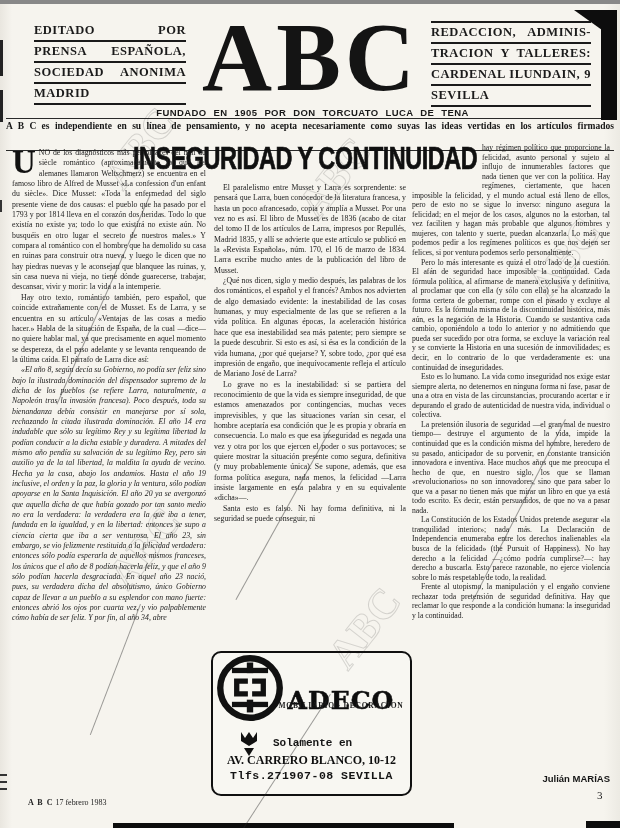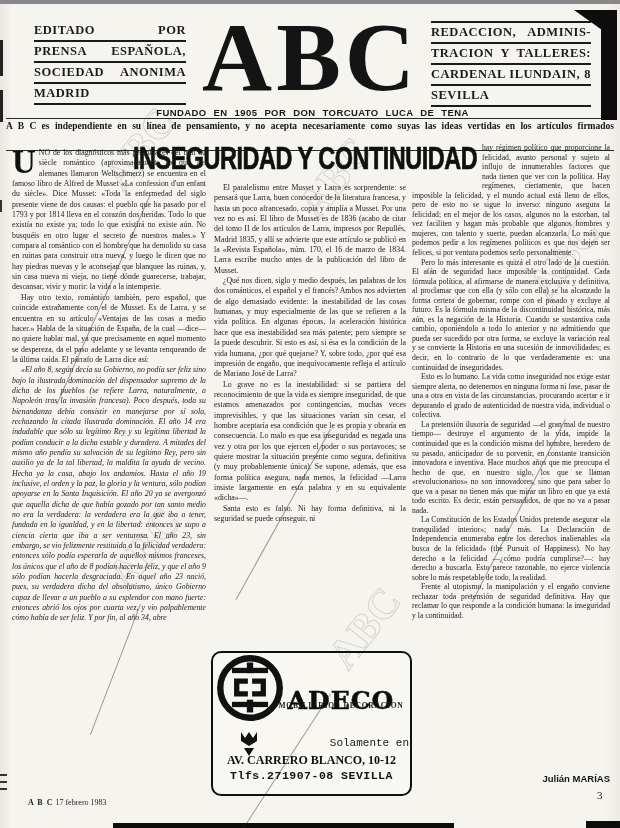--- a/index.html
+++ b/index.html
@@ -40,22 +40,22 @@
   
   .ad-box{position:absolute;left:211px;top:647px;width:197px;height:141px;
           border:2.5px solid #101010;border-radius:10px;background:rgba(255,255,255,.25);}
   .ad-logo{position:absolute;left:3px;top:1px;width:68px;height:68px;}
   .ad-name{position:absolute;left:62px;top:35px;width:132px;text-align:center;
            font-family:"DejaVu Serif",serif;font-weight:900;font-size:25px;line-height:26px;
            letter-spacing:1px;color:#0d0d0d;-webkit-text-stroke:.5px #0d0d0d;}
   .ad-sub{position:absolute;left:60px;top:48px;width:136px;text-align:center;
           font-size:7.5px;letter-spacing:.8px;font-weight:700;color:#1a1a1a;}
   .ad-bird{position:absolute;left:26px;top:78px;width:20px;height:26px;}
-  .ad-line1{position:absolute;left:60px;top:84px;width:136px;text-align:right;
-            font-family:"Liberation Mono",monospace;font-weight:400;font-size:11px;color:#161616;}
+  .ad-line1{position:absolute;left:60px;top:84px;width:136px;text-align:left;
+            font-family:"Liberation Mono",monospace;font-weight:700;font-size:11px;color:#161616;}
   .ad-line2{position:absolute;left:5px;top:100px;width:187px;text-align:center;
             font-family:Liberation Serif, serif;font-weight:700;font-size:12px;letter-spacing:0;color:#0f0f0f;}
   .ad-line3{position:absolute;left:5px;top:116px;width:187px;text-align:center;
             font-family:"Liberation Mono",monospace;font-weight:700;font-size:11.5px;letter-spacing:.5px;color:#141414;}
   
   .footer-left{position:absolute;left:28px;top:794px;font-size:8px;color:#222;}
   .footer-brand{font-weight:700;letter-spacing:1px;}
   .author{position:absolute;left:430px;top:769px;width:180px;text-align:right;
           font-family:"Liberation Sans",sans-serif;font-weight:700;font-size:9.5px;color:#161616;}
   .pageno{position:absolute;left:597px;top:785px;font-size:11px;font-weight:400;color:#222;}
@@ -90,21 +90,21 @@
     <div class="mast-row">PRENSA ESPAÑOLA,</div>
     <div class="mast-row">SOCIEDAD ANONIMA</div>
     <div class="mast-row">MADRID</div>
   </div>
 
   <div class="abc-logo">ABC</div>
 
   <div class="mast-right">
     <div class="mast-row">REDACCION, ADMINIS-</div>
     <div class="mast-row">TRACION Y TALLERES:</div>
-    <div class="mast-row">CARDENAL ILUNDAIN, 8</div>
+    <div class="mast-row">CARDENAL ILUNDAIN, 9</div>
     <div class="mast-row">SEVILLA</div>
   </div>
 
   <div class="founded">FUNDADO EN 1905 POR DON TORCUATO LUCA DE TENA</div>
 
   <div class="indep-wrap">
     <div class="indep">A B C es independiente en su línea de pensamiento, y no acepta necesariamente como suyas las ideas vertidas en los artículos firmados</div>
   </div>
 
   <h1 class="headline">INSEGURIDAD Y CONTINUIDAD</h1>

